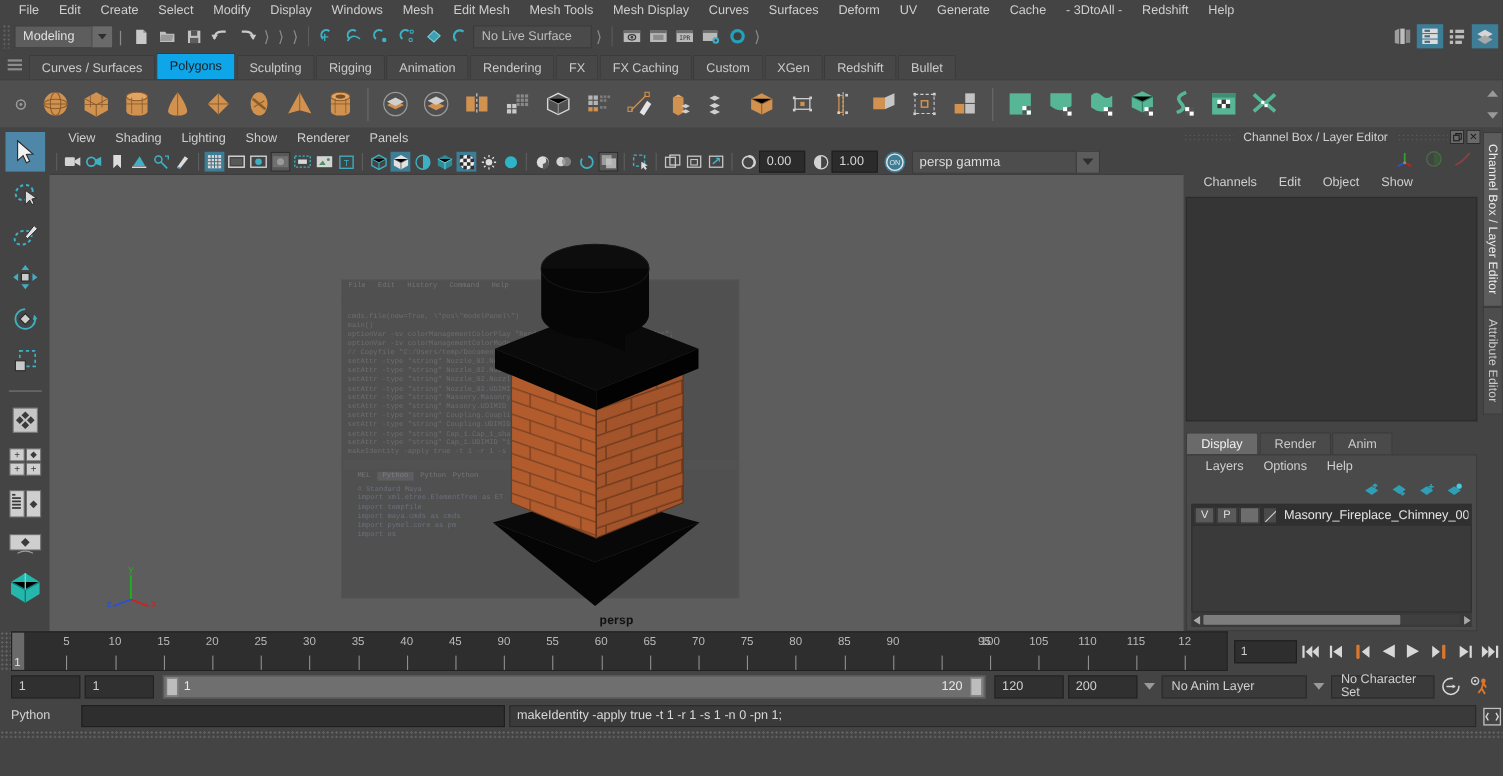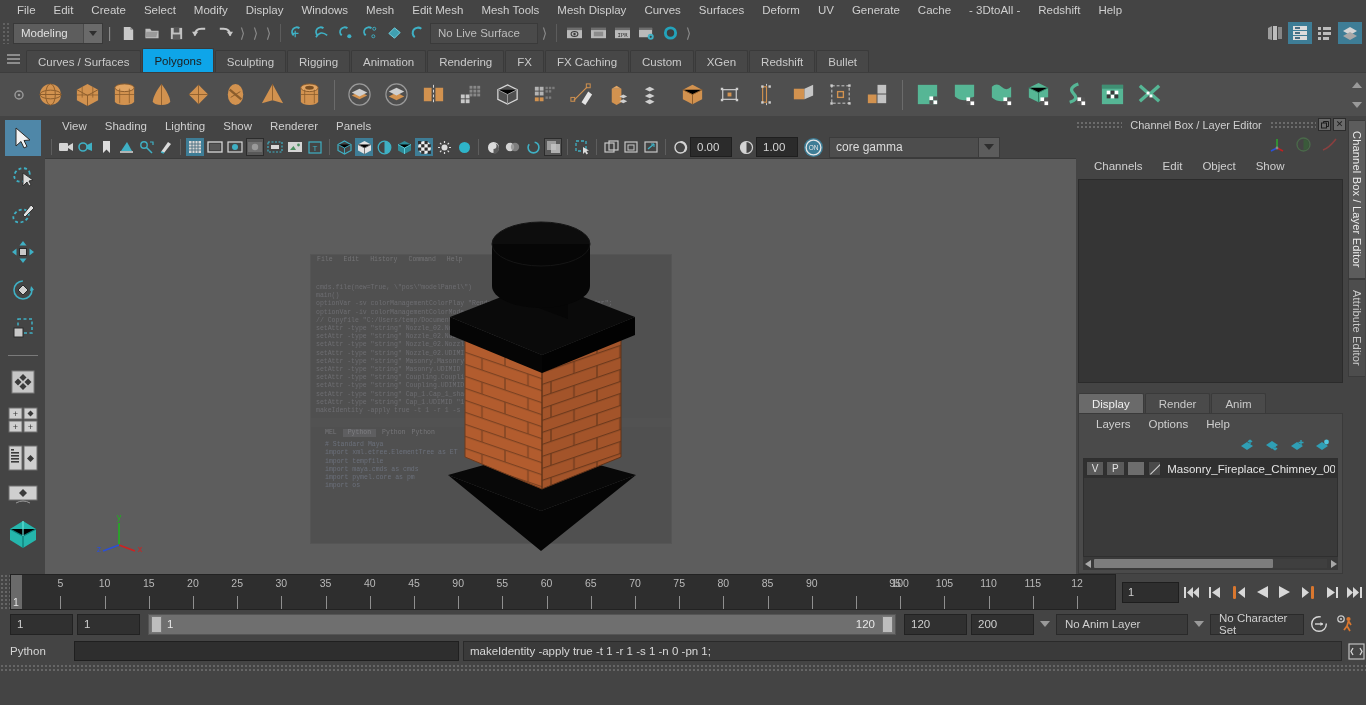--- a/index.html
+++ b/index.html
@@ -1117,21 +1117,21 @@
         <div class="field-dark" style="width:42px;">
           <span>1.00</span>
         </div>
         <div class="vbtn on" style="margin-left:6px;width:19px;height:19px;border-radius:50%;">
           <svg width="17" height="17" viewBox="0 0 17 17">
               <circle cx="8.5" cy="8.5" r="7.4" fill="none" stroke="#e6e6e6" stroke-width="1.3"></circle>
               <text x="8.5" y="11.4" font-size="6.5" text-anchor="middle" fill="#e6e6e6" font-family="sans-serif">ON</text>
             </svg>
         </div>
         <div class="sRGBbox" style="margin-left:5px">
-          <span>core gamma</span>
+          <span>persp gamma</span>
         </div>
         <div class="sRGBarrow"></div>
       </div>
 
       <div class="viewport">
 
         <div class="ghost-script">
           <div class="ghost-menu">
             <span>File</span>
             <span>Edit</span>
@@ -1214,20 +1214,21 @@
 
         <svg class="axis-gizmo" viewBox="0 0 60 55">
           <path d="M24 36 L24 14" stroke="#21b021" stroke-width="1.6"></path>
           <path d="M24 36 L40 42" stroke="#d02020" stroke-width="1.6"></path>
           <path d="M24 36 L8 42" stroke="#2a4fd8" stroke-width="1.6"></path>
           <text x="24" y="11" font-size="9" text-anchor="middle" fill="#21b021" font-family="sans-serif">y</text>
           <text x="45" y="43" font-size="9" text-anchor="middle" fill="#d02020" font-family="sans-serif">x</text>
           <text x="4" y="43" font-size="9" text-anchor="middle" fill="#2a4fd8" font-family="sans-serif">z</text>
         </svg>
 
+        <div class="cam-label">persp</div>
       </div>
     </div>
 
     <div class="rightpanel">
       <div class="rp-titlebar">
         <div class="rp-dots"></div>
         <div class="rp-title">Channel Box / Layer Editor</div>
         <div class="rp-dots"></div>
         <div class="rp-wbtn">
           <svg width="8" height="8" viewBox="0 0 8 8">

